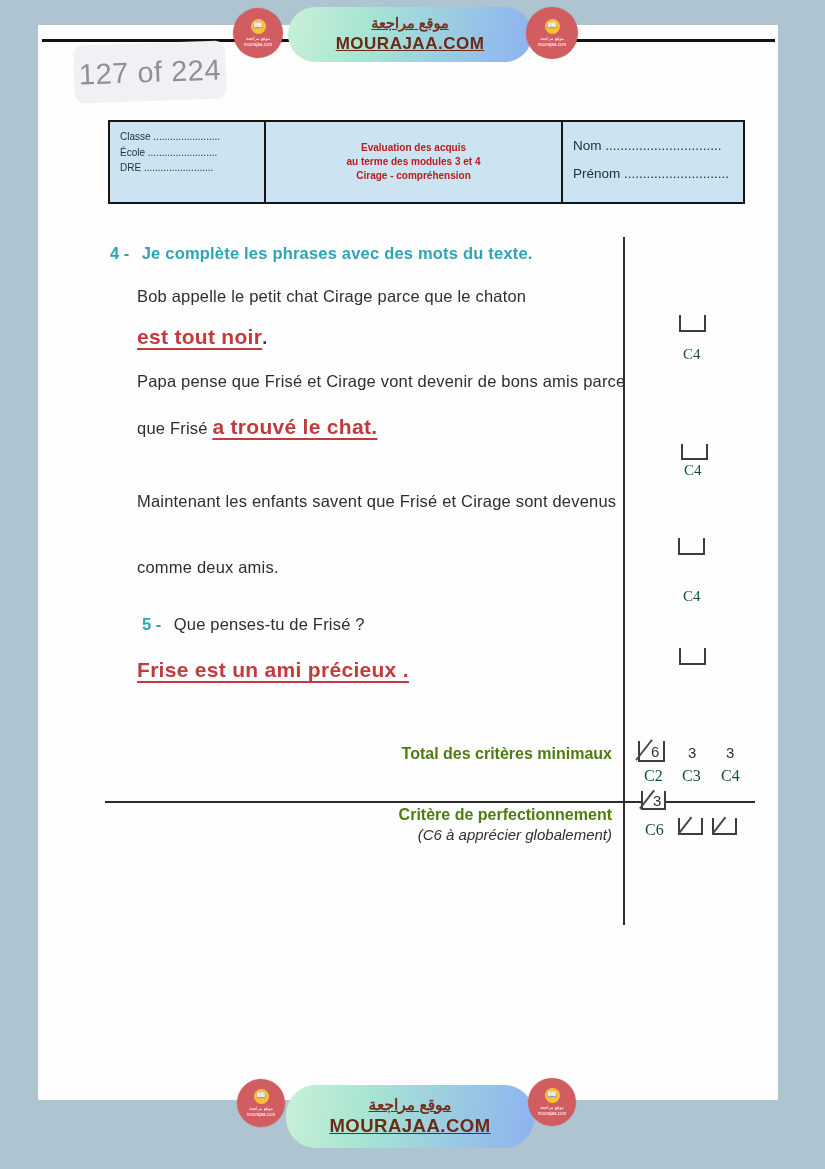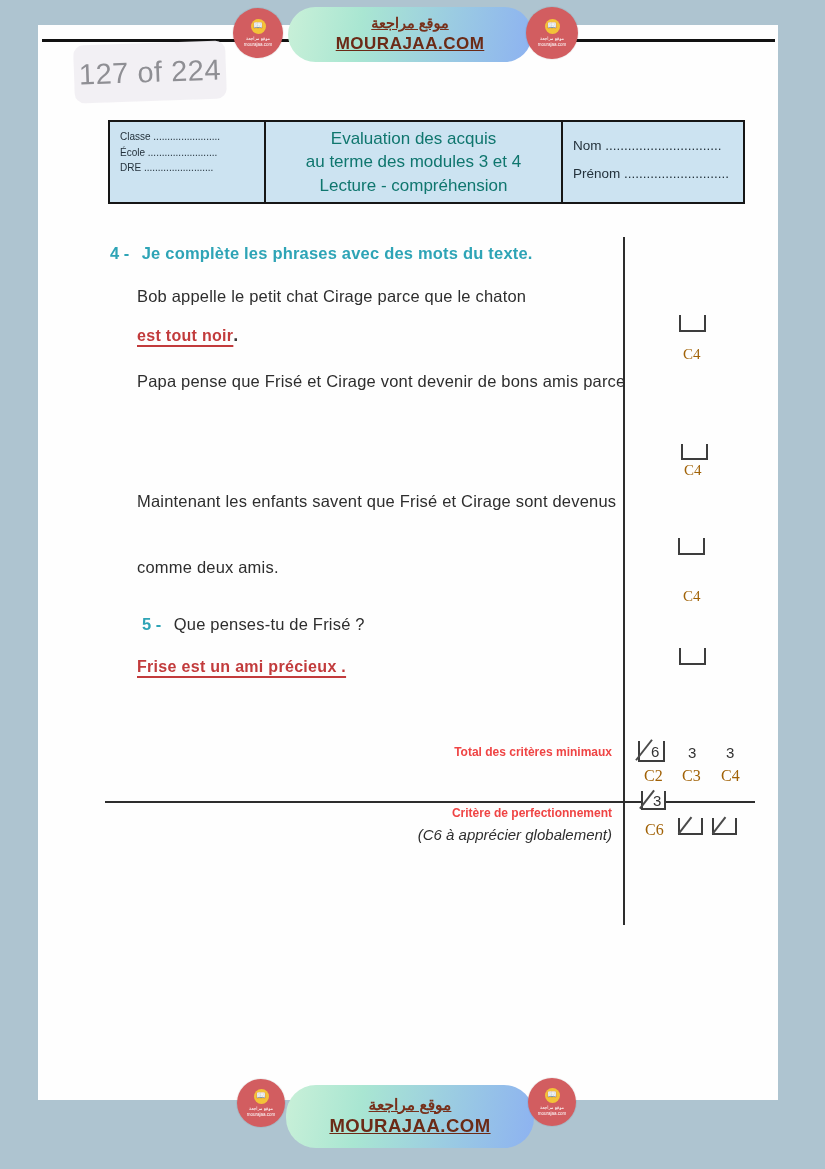--- a/index.html
+++ b/index.html
@@ -56,63 +56,63 @@
   .header-table{
     left:70px;top:95px;width:637px;height:84px;
     background:#cce3f1;border:2px solid #161616;
     display:flex;box-sizing:border-box;
   }
   .ht-col{box-sizing:border-box;color:#24323c;}
   .ht-left{width:156px;border-right:2px solid #161616;padding:7px 4px 4px 10px;}
   .ht-left div{font-size:10px;line-height:1.55;white-space:nowrap;overflow:hidden;}
   .ht-mid{flex:1;border-right:2px solid #161616;display:flex;flex-direction:column;
           align-items:center;justify-content:center;}
-  .ht-mid div{font-weight:normal;font-size:17px;line-height:1.38;color:#0f766e;}
+  .ht-mid div{font-weight:bold;font-size:10px;line-height:1.38;color:#b91c1c;}
   .ht-right{width:180px;padding:10px 4px 4px 10px;}
   .ht-right div{font-size:13.5px;line-height:2.1;white-space:nowrap;overflow:hidden;}
   
   .t{white-space:nowrap;color:#2e2e2e;font-size:16.5px;letter-spacing:.2px;}
   .teal{color:#2ea4b6;font-weight:bold;}
   .qnum{color:#2ea4b6;font-weight:bold;font-size:16.5px;}
   .hand{
-    color:#c23b3c;font-weight:bold;font-size:16px;
+    color:#c23b3c;font-weight:bold;font-size:21px;
     text-decoration:underline;text-underline-offset:4px;
     text-decoration-thickness:1.5px;letter-spacing:.3px;
   }
   .period{color:#3a3a3a;font-weight:bold;font-size:18px;}
   
   .bracket{
     border-left:2px solid #3d3d3d;border-right:2px solid #3d3d3d;
     border-bottom:2px solid #3d3d3d;box-sizing:border-box;
   }
-  .serif{font-family:"Liberation Serif", serif;color:#a16207;}
+  .serif{font-family:"Liberation Serif", serif;color:#14532d;}
   .vline{left:585px;top:212px;width:2px;height:688px;background:#2d2d2d;}
   .hline{left:67px;top:776px;width:650px;height:2px;background:#2d2d2d;}
   .slash{position:absolute;width:2px;background:#4a4a4a;transform:rotate(38deg);}
   .score-num{position:absolute;font-size:15px;color:#333;}
-  .bold-label{font-weight:bold;font-size:12px;color:#ef4444;white-space:nowrap;}
+  .bold-label{font-weight:bold;font-size:16px;color:#4d7c0f;white-space:nowrap;}
   .italic-note{font-style:italic;font-size:15px;color:#2e2e2e;white-space:nowrap;}
 </style>
 </head>
 <body>
 
 <div class="abs doc-page">
 
   <div class="abs top-rule"></div>
 
   <div class="abs header-table">
     <div class="ht-col ht-left">
       <div>Classe ........................</div>
       <div>École .........................</div>
       <div>DRE .........................</div>
     </div>
     <div class="ht-col ht-mid">
       <div>Evaluation des acquis</div>
       <div>au terme des modules 3 et 4</div>
-      <div>Lecture - compréhension</div>
+      <div>Cirage - compréhension</div>
     </div>
     <div class="ht-col ht-right">
       <div>Nom ...............................</div>
       <div>Prénom ............................</div>
     </div>
   </div>
 
   <div class="abs vline"></div>
 
   <div class="abs" style="left:72px;top:219px;">
@@ -124,20 +124,23 @@
 
   <div class="abs" style="left:99px;top:300px;">
     <span class="hand">est tout noir</span><span class="period">.</span>
   </div>
 
   <div class="abs bracket" style="left:641px;top:290px;width:27px;height:17px;"></div>
   <div class="abs serif" style="left:645px;top:321px;font-size:15px;">C4</div>
 
   <div class="abs t" style="left:99px;top:347px;">Papa pense que Frisé et Cirage vont devenir de bons amis parce</div>
 
+  <div class="abs" style="left:99px;top:390px;">
+    <span class="t">que Frisé </span><span class="hand">a trouvé le chat.</span>
+  </div>
 
   <div class="abs bracket" style="left:643px;top:419px;width:27px;height:16px;"></div>
   <div class="abs serif" style="left:646px;top:437px;font-size:15px;">C4</div>
 
   <div class="abs t" style="left:99px;top:467px;">Maintenant les enfants savent que Frisé et Cirage sont devenus</div>
   <div class="abs t" style="left:99px;top:533px;">comme deux amis.</div>
 
   <div class="abs bracket" style="left:640px;top:513px;width:27px;height:17px;"></div>
   <div class="abs serif" style="left:645px;top:563px;font-size:15px;">C4</div>
 

